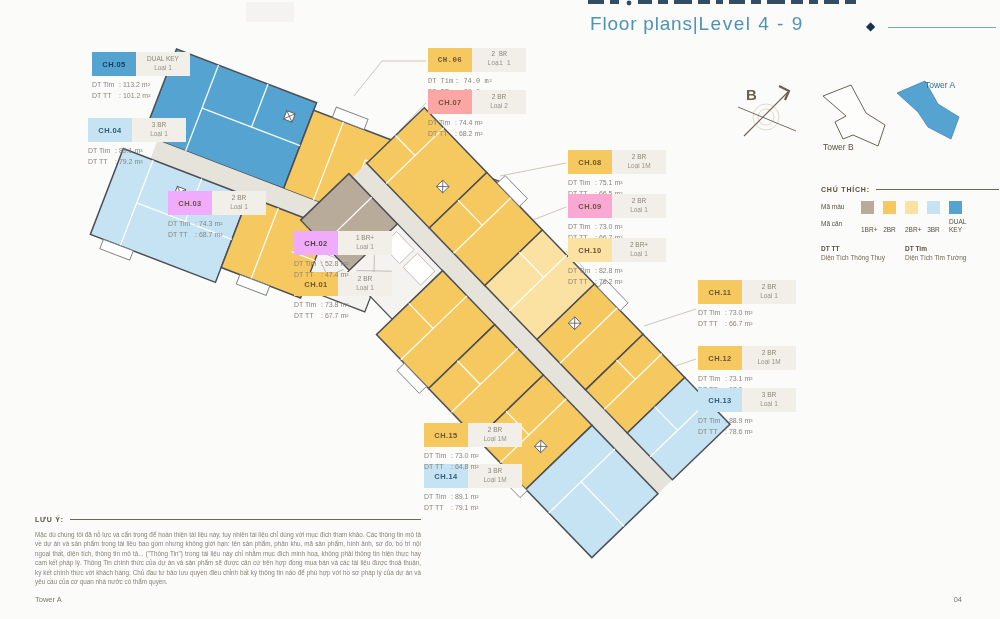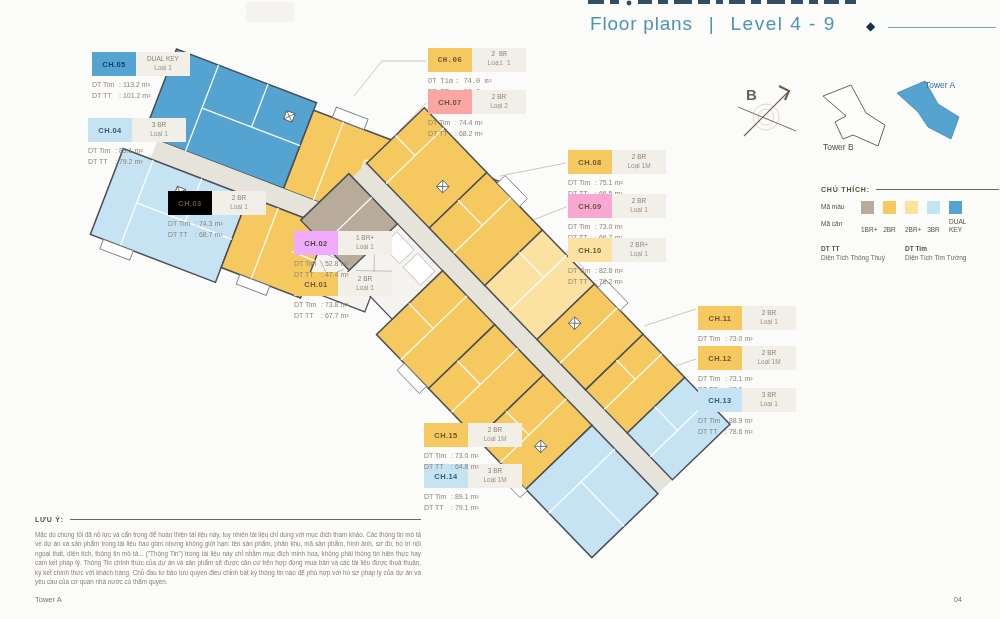--- a/index.html
+++ b/index.html
@@ -1,21 +1,21 @@
 <!DOCTYPE html>
 <html style="--u-1br-plus: #b8ab99; --u-2br: #f6c860; --u-2br-plus: #fbe2a2; --u-3br: #c5e3f2; --u-dual-key: #54a3d0; --u-corridor: #e6e3db; --u-accent-blue: #4e93b4; --u-navy: #1d3b53; --u-outline: #4b4f55;"><head>
 <meta charset="utf-8">
 <style>
   html,body{margin:0;padding:0;background:#e8e8e8;}
   .page{position:relative;width:1000px;height:619px;background:#fbfbfa;overflow:hidden;
         font-family:"Liberation Sans", sans-serif;}
   .abs{position:absolute;}
 
   
-  .title-row{position:absolute;left:590px;top:13px;display:flex;gap:16px;align-items:baseline;
+  .title-row{position:absolute;left:590px;top:13px;display:flex;align-items:baseline;
              font-size:19px;color:#4e93b4;letter-spacing:.8px;font-weight:400;}
   .title-row .lvl{letter-spacing:1.5px;}
   .title-diamond{position:absolute;left:866px;top:19px;font-size:12px;color:#16324f;}
   .title-line{position:absolute;left:888px;top:27px;width:108px;height:1px;background:#4e93b4;opacity:.8;}
 
   
   .chip-wrap{position:absolute;width:98px;}
   .chip{display:flex;height:24px;}
   .chip-id{width:44px;display:flex;align-items:center;justify-content:center;
            font-size:7.5px;font-weight:bold;letter-spacing:.4px;}
@@ -227,21 +227,21 @@
             <i>Loại 1</i>
           </span>
         </div>
         <div class="metrics">
           <div><span class="ml">DT Tim</span><span>: 52.8 m²</span></div>
           <div><span class="ml">DT TT</span><span>: 47.4 m²</span></div>
         </div>
       </div>
       <div class="chip-wrap" style="left: 168px; top: 191px;">
         <div class="chip">
-          <span class="chip-id" style="background:#000000;color:#6b5632">CH.03</span>
+          <span class="chip-id" style="background:#f0abfc;color:#6b5632">CH.03</span>
           <span class="chip-type">
             <span>2 BR</span>
             <i>Loại 1</i>
           </span>
         </div>
         <div class="metrics">
           <div><span class="ml">DT Tim</span><span>: 74.3 m²</span></div>
           <div><span class="ml">DT TT</span><span>: 68.7 m²</span></div>
         </div>
       </div>
@@ -329,21 +329,21 @@
           <span class="chip-type">
             <span>2 BR+</span>
             <i>Loại 1</i>
           </span>
         </div>
         <div class="metrics">
           <div><span class="ml">DT Tim</span><span>: 82.8 m²</span></div>
           <div><span class="ml">DT TT</span><span>: 76.2 m²</span></div>
         </div>
       </div>
-      <div class="chip-wrap" style="left: 698px; top: 306px;">
+      <div class="chip-wrap" style="left: 698px; top: 280px;">
         <div class="chip">
           <span class="chip-id" style="background:#f6c860;color:#6b5632">CH.11</span>
           <span class="chip-type">
             <span>2 BR</span>
             <i>Loại 1</i>
           </span>
         </div>
         <div class="metrics">
           <div><span class="ml">DT Tim</span><span>: 73.0 m²</span></div>
           <div><span class="ml">DT TT</span><span>: 66.7 m²</span></div>

